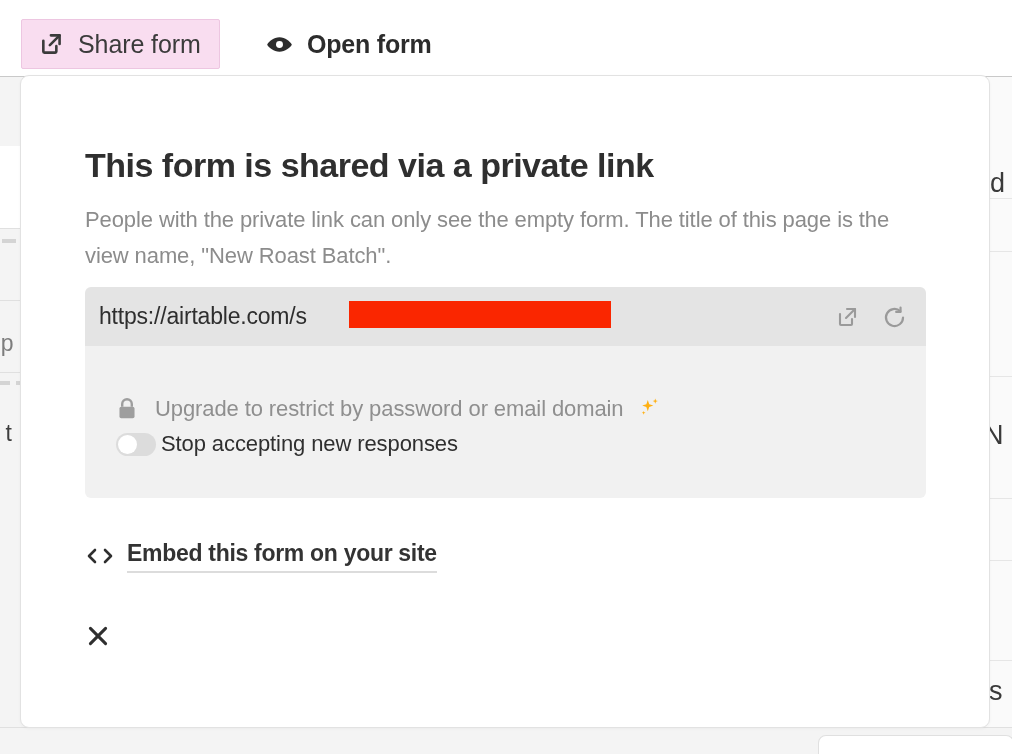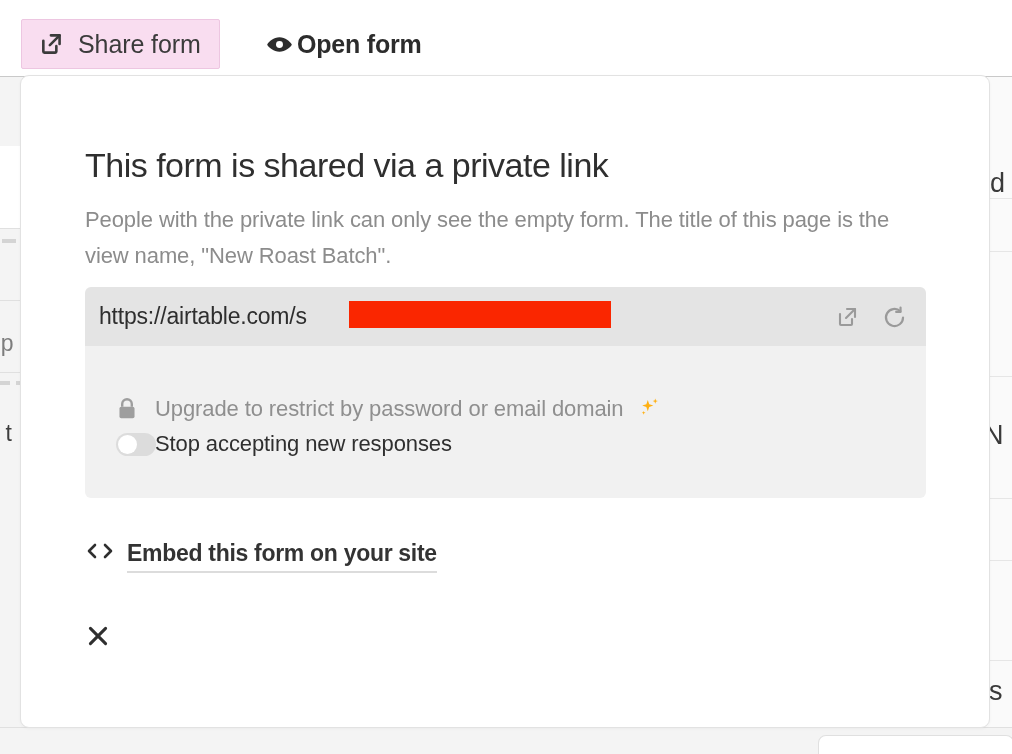--- a/index.html
+++ b/index.html
@@ -133,21 +133,21 @@
     color: #3b3b3b;
     letter-spacing: -0.1px;
   }
   #open-form-button {
     left: 259px;
     top: 19px;
     height: 50px;
     padding: 0 6px;
     background: transparent;
     border: 1px solid transparent;
-    gap: 4px;
+    gap: 14px;
   }
   #open-form-button .tb-label {
     font-size: 25px;
     color: #2c2c2c;
     font-weight: 700;
     letter-spacing: -0.2px;
   }
   .tb-icon {
     display: flex;
     align-items: center;
@@ -168,21 +168,21 @@
     box-sizing: border-box;
     z-index: 10;
     box-shadow: 0 1px 3px rgba(0,0,0,0.04);
   }
 
   #modal-title {
     position: absolute;
     left: 64px;
     top: 70px;
     font-size: 34px;
-    font-weight: 400;
+    font-weight: 700;
     color: #2f2f2f;
     letter-spacing: -0.5px;
   }
 
   #modal-description {
     position: absolute;
     left: 64px;
     top: 126px;
     width: 840px;
     font-size: 22px;
@@ -272,21 +272,21 @@
   }
   #sparkle-icon {
     margin-left: 14px;
     font-size: 21px;
     line-height: 1;
   }
   #stop-responses-label {
     font-size: 22px;
     color: #2f2f2f;
     letter-spacing: -0.1px;
-    margin-left: 5px;
+    margin-left: 11px;
   }
   .toggle {
     width: 40px;
     height: 23px;
     border-radius: 12px;
     background: #dcdcdc;
     position: relative;
     flex: none;
     cursor: pointer;
   }
@@ -297,21 +297,21 @@
     width: 19px;
     height: 19px;
     border-radius: 50%;
     background: #ffffff;
   }
 
   
   .action-link {
     position: absolute;
     display: flex;
-    align-items: flex-start;
+    align-items: center;
     cursor: pointer;
     user-select: none;
   }
   #embed-form-link { left: 64px; top: 463px; }
   #disable-link    { left: 64px; top: 547px; }
   .action-icon {
     width: 42px;
     flex: none;
     display: flex;
     align-items: center;

